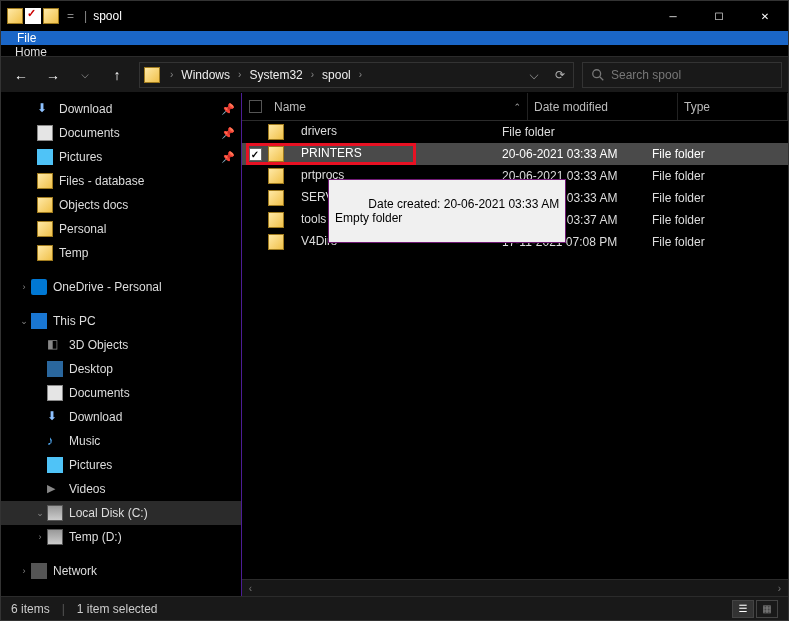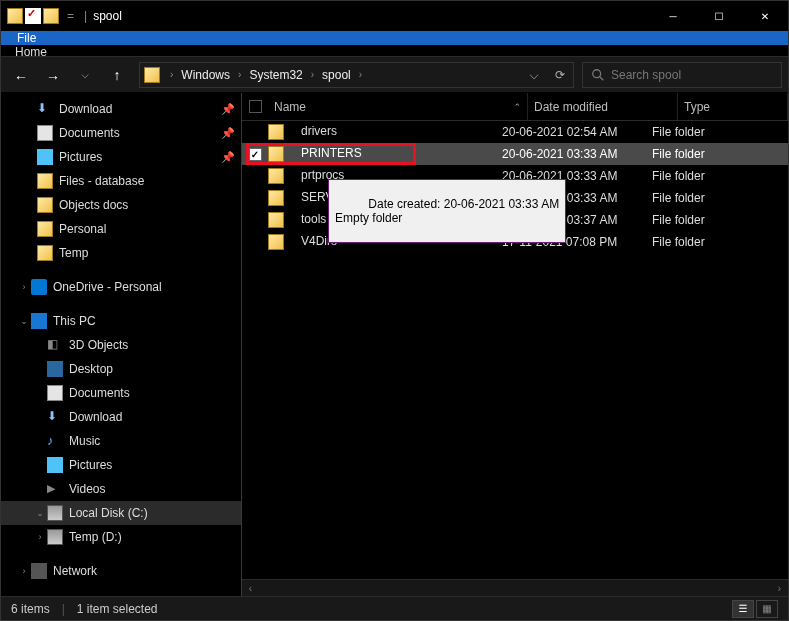--- a/index.html
+++ b/index.html
@@ -285,21 +285,20 @@
         <div class="red-box" style="left:4px;top:22px;width:170px;height:22px;"></div>
         <div class="tooltip" style="left:86px;top:58px;">
           <span>Date created: 20-06-2021 03:33 AM</span><br><span>Empty folder</span>
         </div>
       <div class="frow">
             <span class="chk"></span>
             <span class="fname">
               <span class="ti-icon folder-ico"></span>
               <span>drivers</span>
             </span>
-            <span class="fdate">20-06-2021 02:54 AM</span>
             <span class="ftype">File folder</span>
           </div>
           <div class="frow sel">
             <span class="chk">
               <span class="box">✓</span>
             </span>
             <span class="fname">
               <span class="ti-icon folder-ico"></span>
               <span>PRINTERS</span>
             </span>

